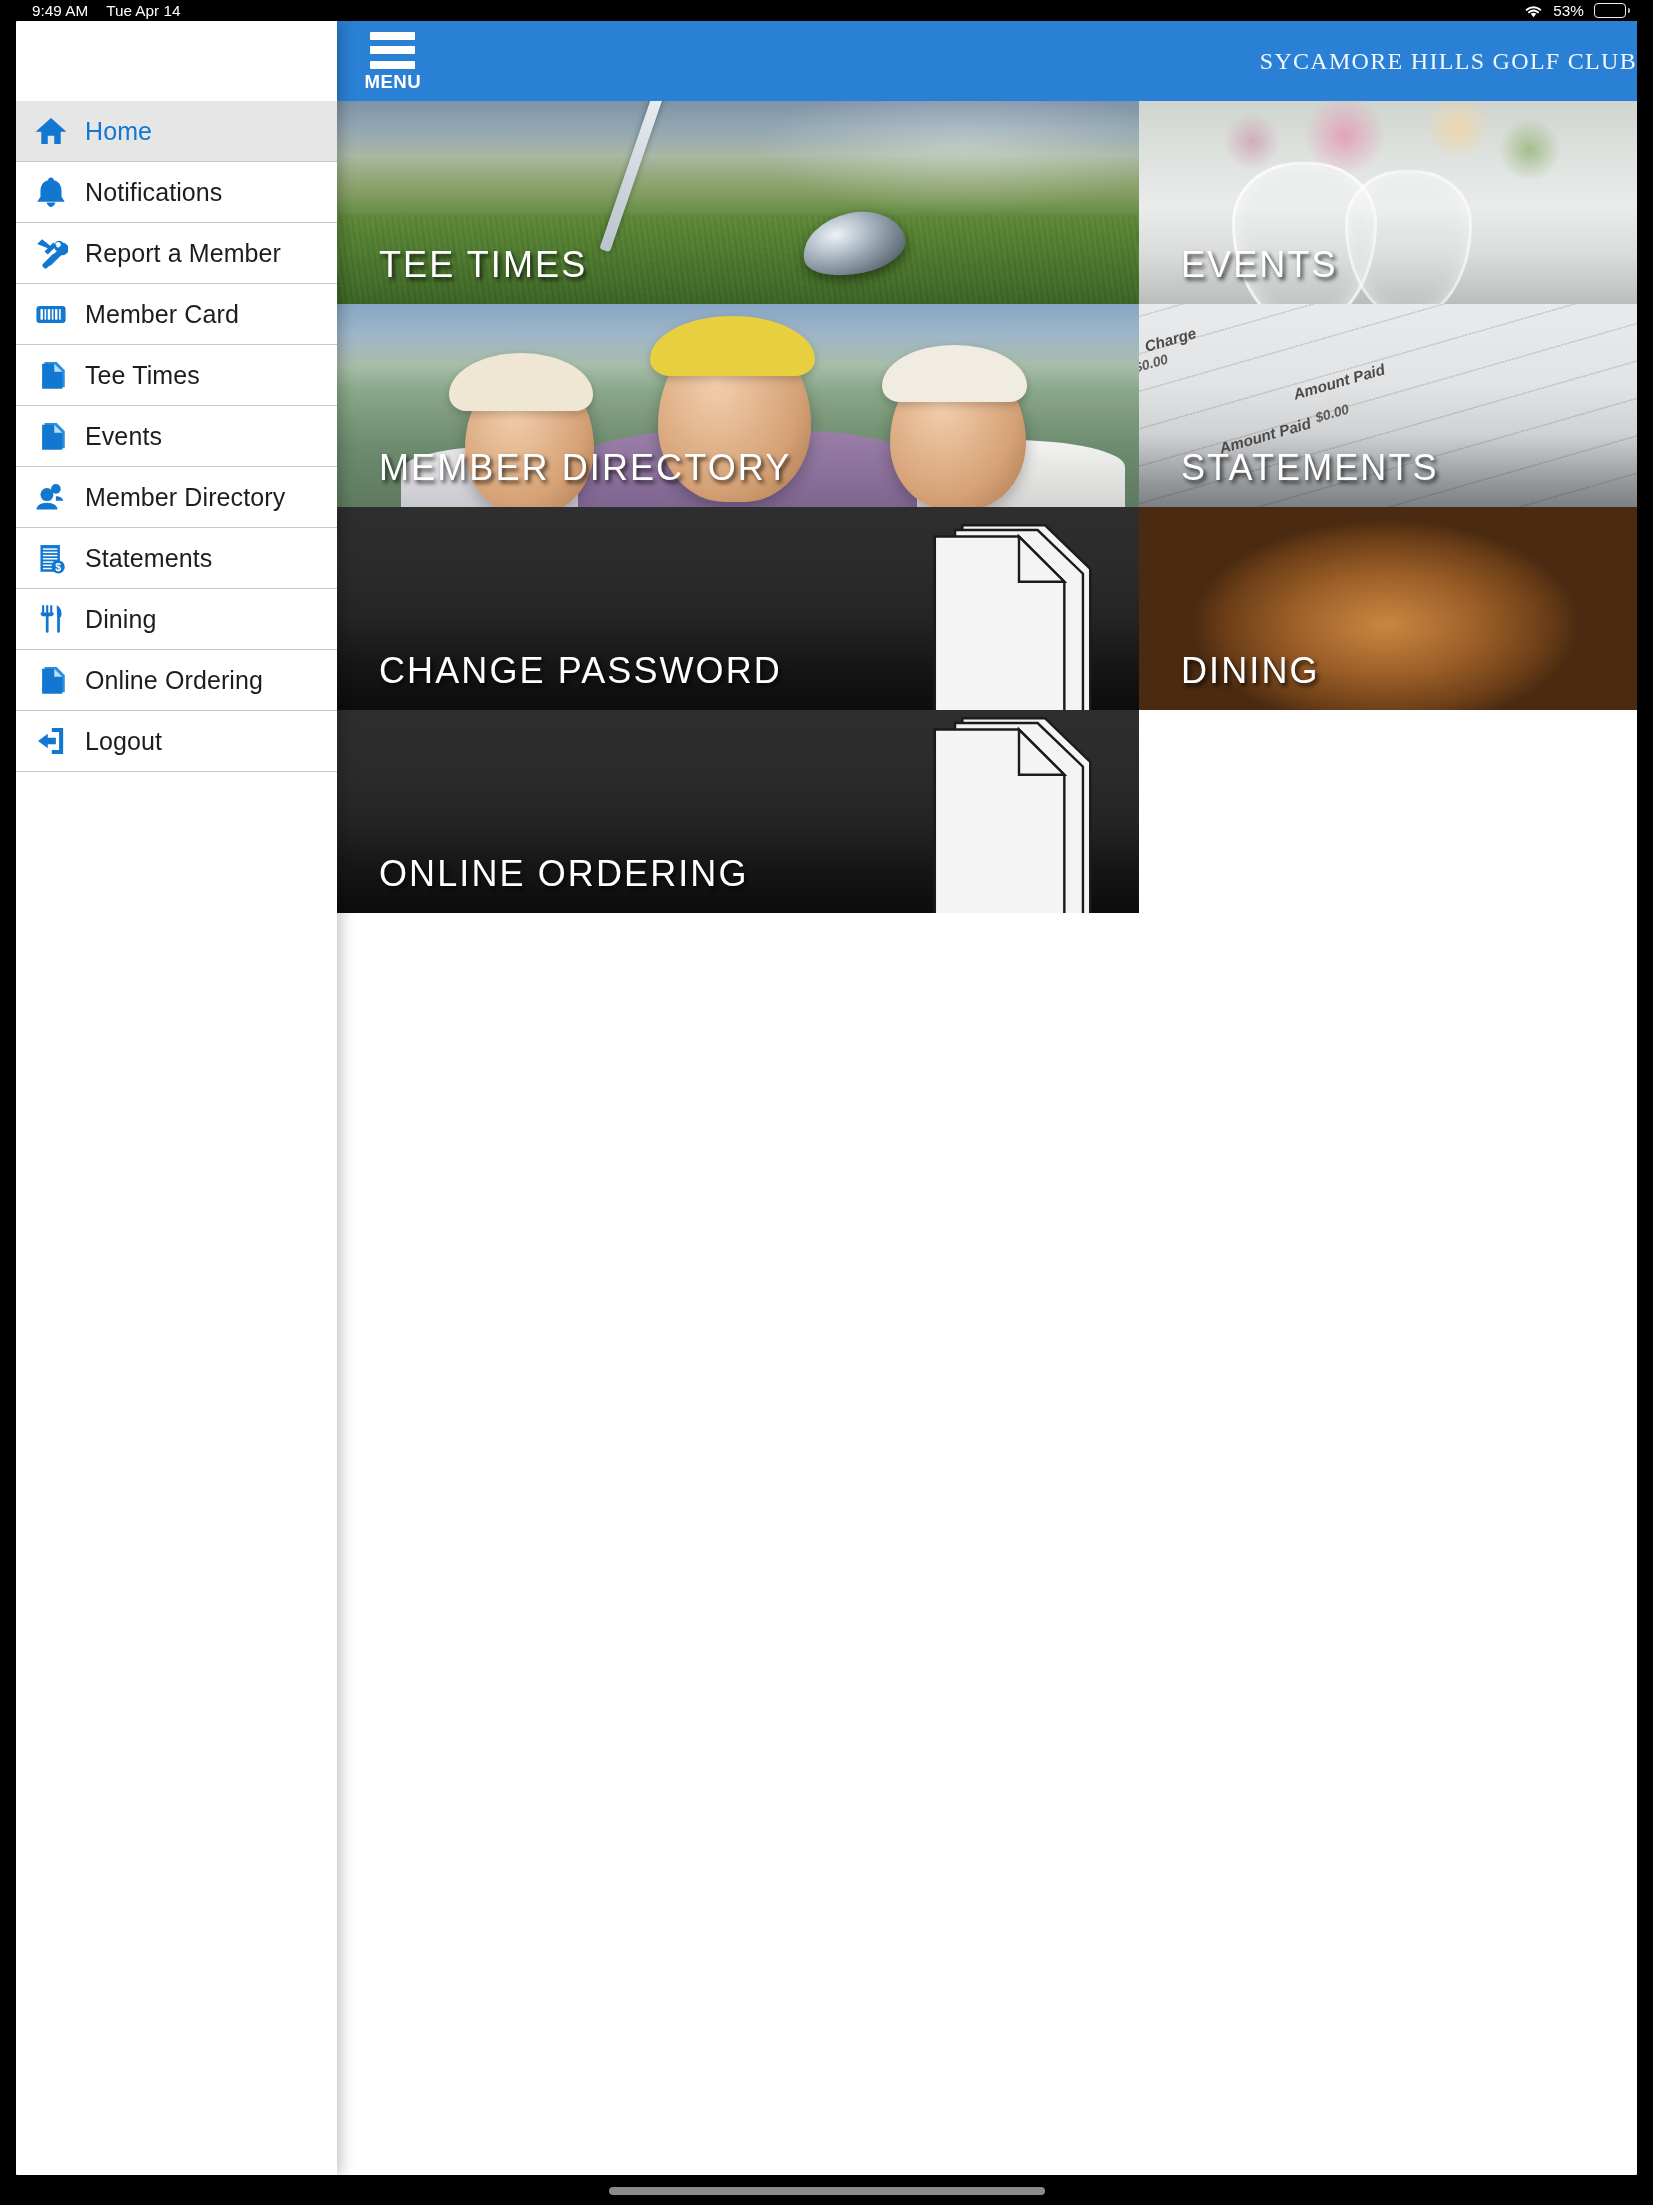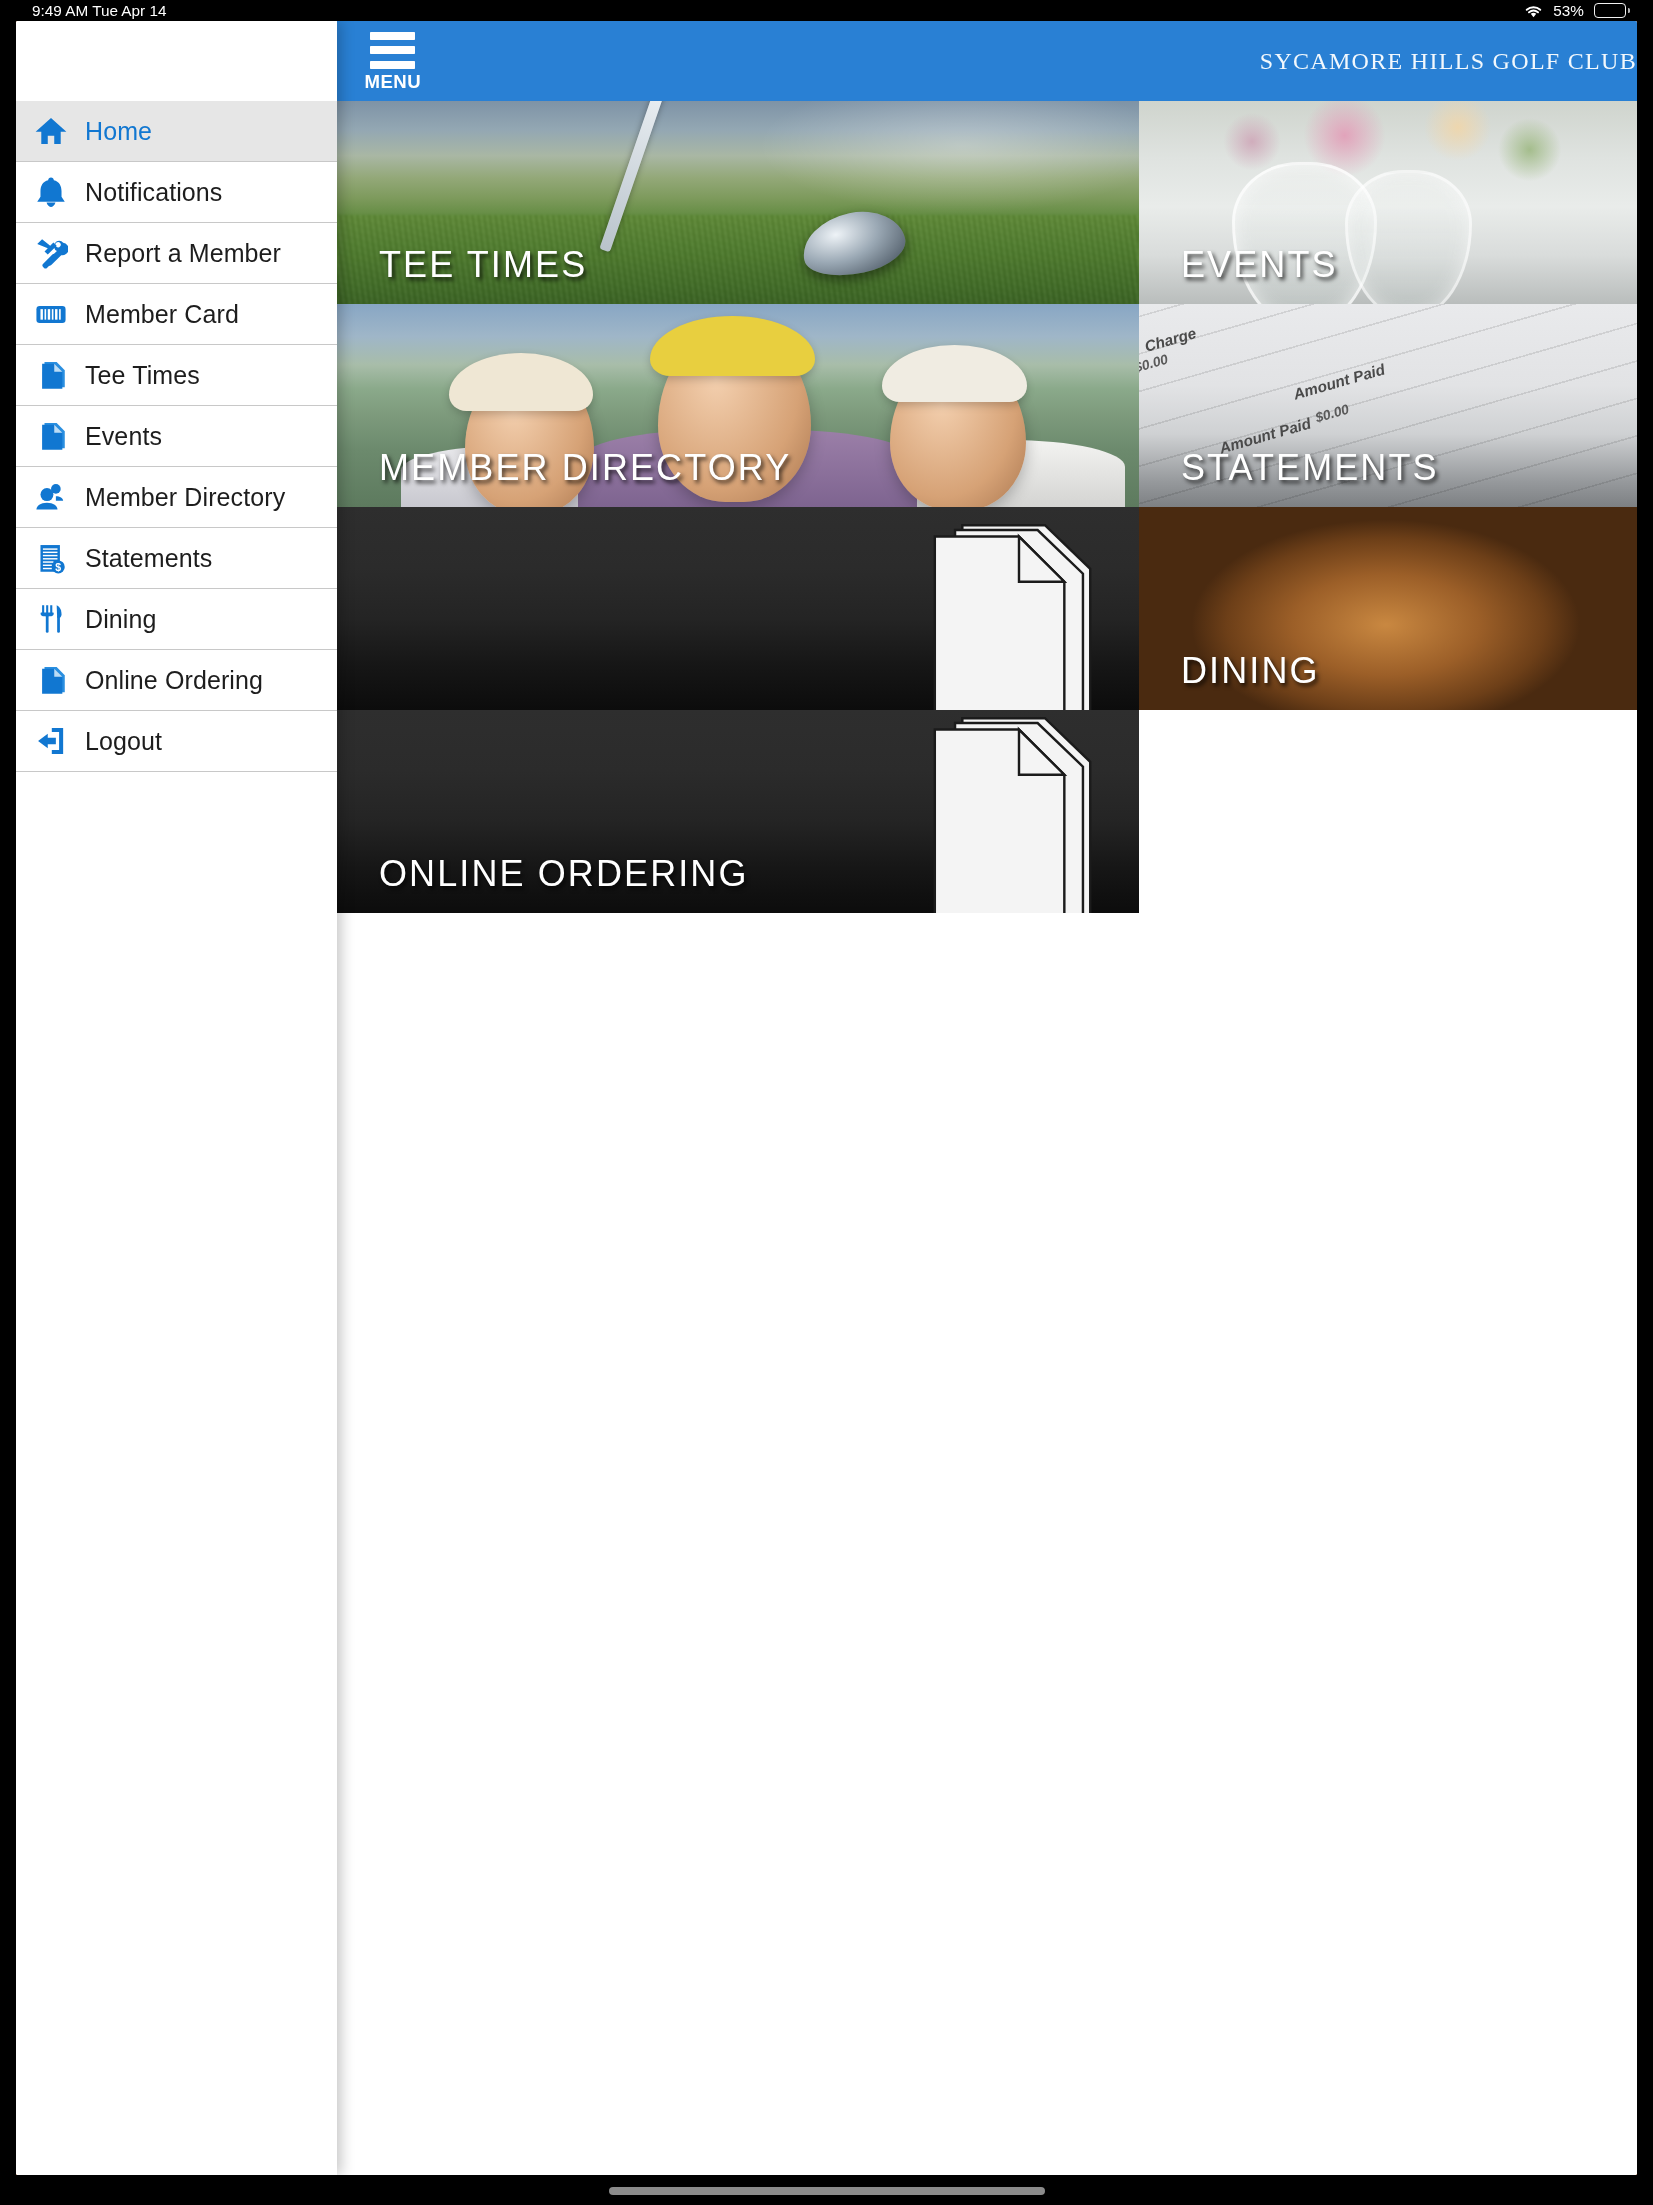--- a/index.html
+++ b/index.html
@@ -26,21 +26,21 @@
     display: flex;
     align-items: center;
     font-size: 15.3px;
     z-index: 50;
   }
   .status-left {
     position: absolute;
     left: 32px;
     display: flex;
     align-items: center;
-    gap: 4px;
+    gap: 18px;
     white-space: nowrap;
   }
   .status-right {
     position: absolute;
     right: 22.6px;
     display: flex;
     align-items: center;
     gap: 9.7px;
     white-space: nowrap;
   }
@@ -426,20 +426,21 @@
         <div class="doc-stack">
           <svg viewBox="0 0 210 270" preserveAspectRatio="none">
             <g fill="#f4f4f4" stroke="#1b1b1b" stroke-width="3">
               <path d="M38 8 H140 L196 62 V258 H38 Z" transform="translate(18,-4)"></path>
               <path d="M38 8 H140 L196 62 V258 H38 Z" transform="translate(9,2)"></path>
               <path d="M22 18 H126 L182 74 V268 H22 Z"></path>
               <path d="M126 18 L182 74 H126 Z" fill="#f4f4f4"></path>
             </g>
           </svg>
         </div>
+        <div class="tile-label">CHANGE PASSWORD</div>
       </div>
 
       <div class="tile col2">
         <div class="tile-art art-dining"></div>
         <div class="tile-label">DINING</div>
       </div>
 
       <div class="tile">
         <div class="tile-art art-dark"></div>
         <div class="doc-stack tall">

